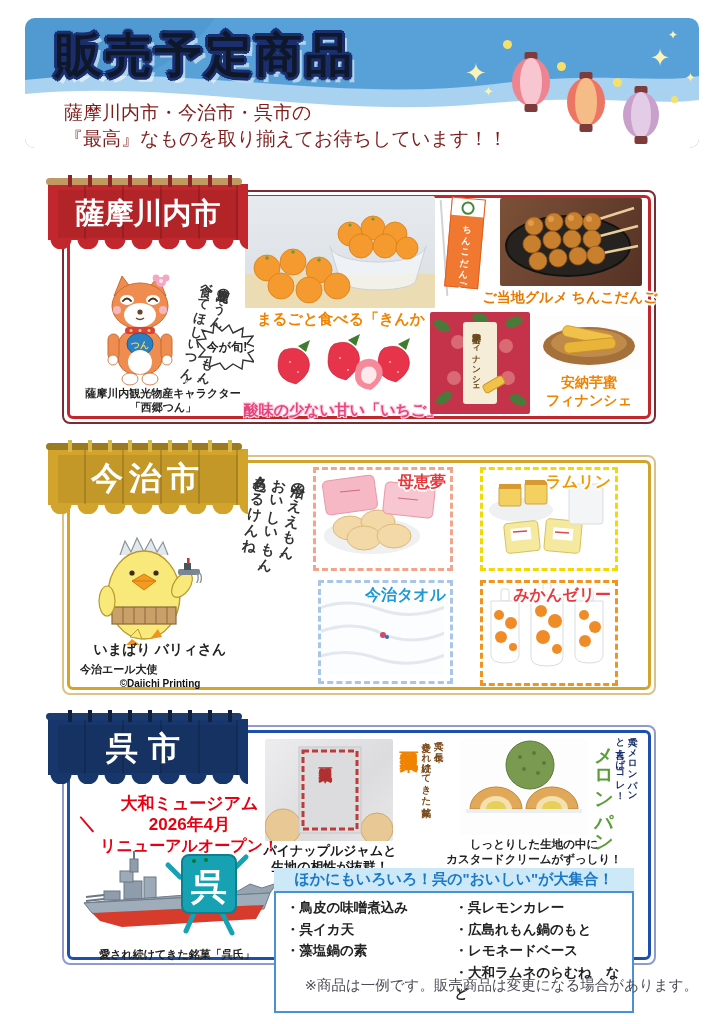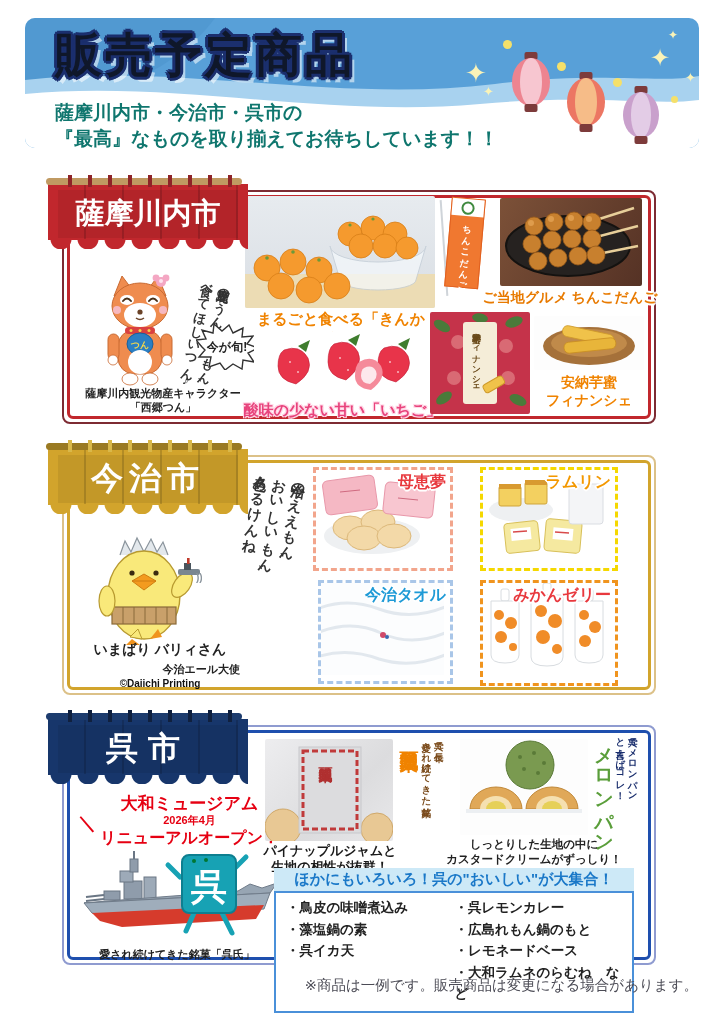--- a/index.html
+++ b/index.html
@@ -9,21 +9,21 @@
 
   
   .header{position:absolute;left:25px;top:18px;width:674px;height:130px;
           background:#58a0d8;border-radius:10px;overflow:hidden;}
   .header svg.waves{position:absolute;left:0;bottom:0;width:674px;height:130px;}
   .main-title{position:absolute;left:30px;top:6px;font-size:47px;font-weight:900;color:#0f172a;
       letter-spacing:3px;
       text-shadow:-2px -2px 0 #1b2f6e,2px -2px 0 #1b2f6e,-2px 2px 0 #1b2f6e,2px 2px 0 #1b2f6e,
                   -3px 0 0 #1b2f6e,3px 0 0 #1b2f6e,0 3px 0 #1b2f6e,0 -3px 0 #1b2f6e,
                   5px 5px 0 rgba(255,255,255,0.55);}
-  .subtitle{position:absolute;left:55px;top:100px;font-size:19px;font-weight:700;color:#0f766e;
+  .subtitle{position:absolute;left:64px;top:100px;font-size:19px;font-weight:400;color:#7f1d1d;
             line-height:1.35;z-index:5;}
   .lantern{position:absolute;}
   .lantern .cap{position:absolute;left:50%;transform:translateX(-50%);width:13px;height:8px;
                 background:#7d3b3b;border-radius:2px;}
   .lantern .body-o{position:absolute;left:0;top:6px;width:100%;height:calc(100% - 12px);border-radius:50%;}
   .lantern .body-i{position:absolute;left:22%;top:6px;width:56%;height:calc(100% - 12px);border-radius:50%;}
   .dot{position:absolute;width:9px;height:9px;border-radius:50%;background:#f5e06a;}
   .sparkle{position:absolute;color:#faf3b8;}
 
   
@@ -352,21 +352,21 @@
           <rect x="0" y="8" width="22" height="6" rx="2" fill="#7a8690"></rect>
         <rect x="6" y="2" width="7" height="7" fill="#4a545c"></rect>
           <rect x="9" y="-3" width="2.6" height="6" fill="#c03a2a"></rect>
         </g>
       <text x="104" y="48" font-size="10" font-weight="bold" fill="#8a949c">))</text>
       <polygon points="38,104 46,96 50,106" fill="#f9e97a" stroke="#b89a30" stroke-width="1"></polygon>
       <polygon points="58,106 66,96 70,104" fill="#f0941e"></polygon>
       <polygon points="40,106 48,112 34,112" fill="#f0941e"></polygon>
     </svg>
     <div class="abs" style="left:18px;top:186px;width:160px;text-align:center;font-weight:800;color:#222;font-size:14px;">いまばり バリィさん</div>
-    <div class="abs" style="left:18px;top:207px;width:160px;text-align:right;font-weight:700;color:#222;font-size:11px;">今治エール大使</div>
+    <div class="abs" style="left:18px;top:207px;width:160px;text-align:left;font-weight:700;color:#222;font-size:11px;">今治エール大使</div>
     <div class="abs" style="left:18px;top:223px;width:160px;text-align:center;font-weight:800;color:#111;font-size:10px;">©Daiichi Printing</div>
 
     <div class="speech" style="left:178px;top:14px;height:140px;font-size:14px;transform:rotate(10deg);">
       <div>今治のええもん、</div>
       <div>おいしいもん、</div>
       <div>色々あるけんね</div>
     </div>
 
     <div class="card" style="left:251px;top:12px;width:134px;height:98px;border:3px dashed #f2a58c;">
       <svg width="128" height="92" viewBox="0 0 128 92">
@@ -471,21 +471,21 @@
       </div>
     <div class="rod" style="--ring:#10203e;background:#1d3c6e;"></div>
     <div class="curtain">
       <div class="cloth" style="background-color:#17366b;"></div>
       <div class="scallop" style="background-image:radial-gradient(circle at 13px 0px,#17366b 10px,rgba(0,0,0,0) 11px);"></div>
       <div class="lab" style="font-size:32px;letter-spacing:10px;">呉市</div>
     </div>
 
     <div class="announce">
       <div style="font-size:17px;">大和ミュージアム</div>
-      <div style="font-size:11px;">2026年4月</div>
+      <div style="font-size:17px;">2026年4月</div>
       <div style="font-size:16px;">リニューアルオープン！</div>
     </div>
     <div class="deco" style="left:16px;top:86px;">＼</div>
     <div class="deco" style="left:222px;top:86px;">／</div>
 
     <svg class="abs" style="left:16px;top:126px;" width="200" height="94" viewBox="0 0 200 94">
       <g stroke="#6a7684" stroke-width="1">
         <rect x="46" y="30" width="18" height="18" fill="#8f9cab"></rect>
         <rect x="42" y="20" width="13" height="11" fill="#9daab8"></rect>
         <rect x="52" y="8" width="8" height="13" fill="#8f9cab"></rect>
@@ -563,22 +563,22 @@
     <div class="abs" style="left:382px;top:112px;width:180px;text-align:center;font-size:11.5px;font-weight:900;color:#222;line-height:1.3;">
       <div>しっとりした生地の中に</div>
       <div>カスタードクリームがずっしり！</div>
     </div>
 
     <div class="morebox">
       <div class="hd">ほかにもいろいろ！呉の"おいしい"が大集合！</div>
       <div class="bd">
         <ul class="colL">
           <li><span>・</span><span>鳥皮の味噌煮込み</span></li>
+          <li><span>・</span><span>呉イカ天</span></li>
           <li><span>・</span><span>藻塩鍋の素</span></li>
-          <li><span>・</span><span>呉イカ天</span></li>
         </ul>
         <ul>
           <li><span>・</span><span>呉レモンカレー</span></li>
           <li><span>・</span><span>広島れもん鍋のもと</span></li>
           <li><span>・</span><span>レモネードベース</span></li>
           <li><span>・</span><span>大和ラムネのらむね</span><span class="etc">など</span></li>
         </ul>
       </div>
     </div>
   </div>

